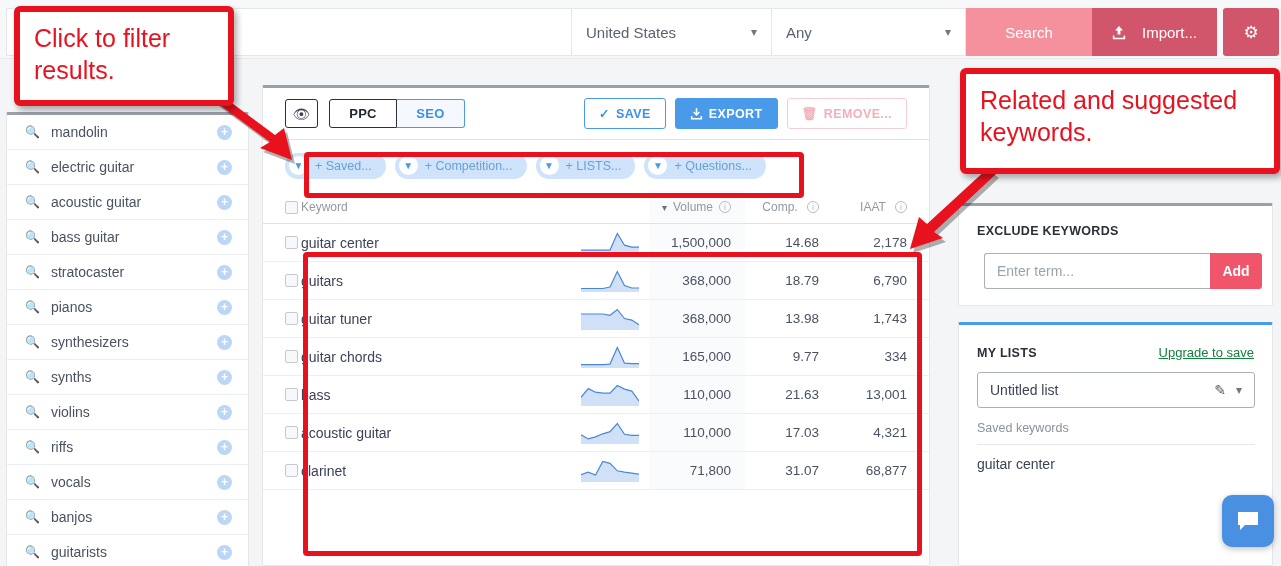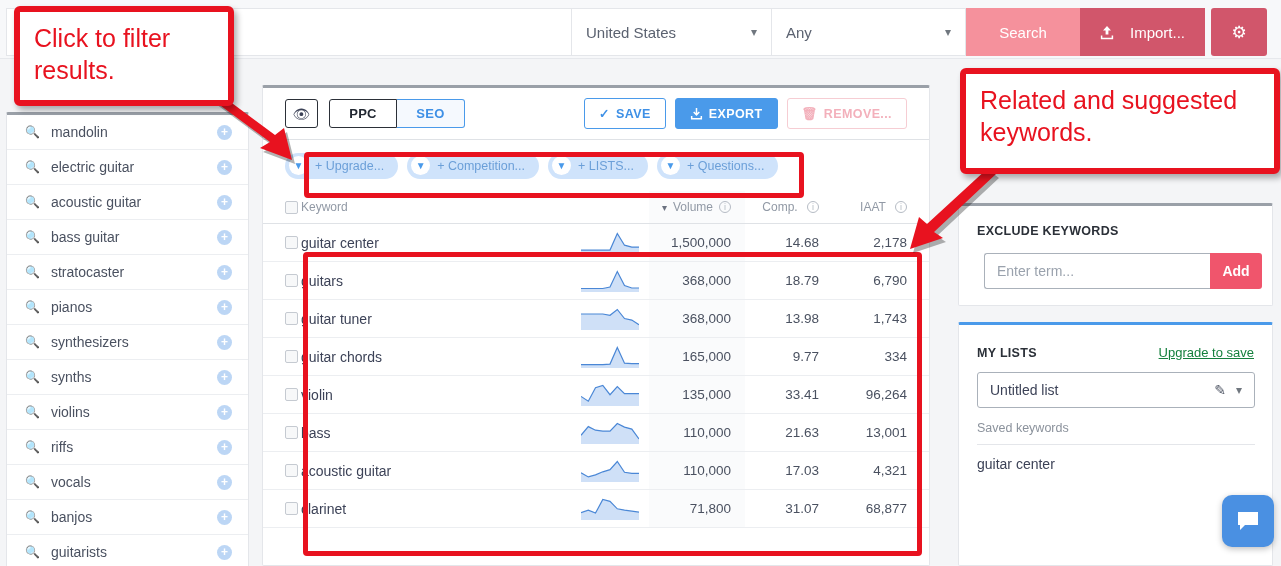--- a/index.html
+++ b/index.html
@@ -28,21 +28,21 @@
     font-size:15px; color:#5b6270;
   }
   #search-term { width:565px; border-right:none; }
   #country-select { width:200px; justify-content:space-between; border-right:none; }
   #match-select { width:195px; justify-content:space-between; }
   .caret { font-size:12px; color:#70777f; }
   .tb-btn {
     display:flex; align-items:center; justify-content:center;
     color:#fff; font-size:15px; border:none; cursor:pointer;
   }
-  #search-button { width:114px; background:#f5919c; }
+  #search-button { width:126px; background:#f5919c; }
   #import-button { width:125px; background:#d1566b; gap:16px; }
   #gear-button { width:56px; background:#d1566b; margin-left:6px; border-radius:3px; font-size:17px; }
 
   
   #left-panel {
     position:absolute; left:6px; top:112px; width:243px; height:460px;
     background:#fff; border:1px solid #e4e6ea; border-top:3px solid #9aa0a8;
     border-radius:2px; overflow:hidden;
   }
   .kw-item {
@@ -309,21 +309,21 @@
       <div class="tbr-btn" id="remove-button">
         <span>🗑</span>
         <span>REMOVE...</span>
       </div>
     </div>
   </div>
 
   <div id="filters-row">
       <div class="chip">
         <span class="funnel">▼</span>
-        <span>+ Upgrade...</span>
+        <span>+ Saved...</span>
       </div>
       <div class="chip">
         <span class="funnel">▼</span>
         <span>+ Competition...</span>
       </div>
       <div class="chip">
         <span class="funnel">▼</span>
         <span>+ LISTS...</span>
       </div>
       <div class="chip">
@@ -408,35 +408,20 @@
           <div class="c-kw">guitar chords</div>
           <div class="c-spark">
             <svg width="58" height="22" viewBox="0 0 58 22">
               <polygon points="0,22 0.0,18.6 7.3,18.6 14.5,18.6 21.8,18.6 29.0,18.1 36.3,1.5 43.5,17.2 50.8,17.6 58.0,17.6 58,22" fill="#cfe0f7"></polygon>
               <polyline points="0.0,18.6 7.3,18.6 14.5,18.6 21.8,18.6 29.0,18.1 36.3,1.5 43.5,17.2 50.8,17.6 58.0,17.6" fill="none" stroke="#4a87d6" stroke-width="1.2"></polyline>
             </svg>
           </div>
           <div class="c-vol">165,000</div>
           <div class="c-comp">9.77</div>
           <div class="c-iaat">334</div>
-        </div>
-        <div class="row">
-          <div class="c-check">
-            <span class="cbox"></span>
-          </div>
-          <div class="c-kw">violin</div>
-          <div class="c-spark">
-            <svg width="58" height="22" viewBox="0 0 58 22">
-              <polygon points="0,22 0.0,12.4 7.3,17.2 14.5,3.7 21.8,1.5 29.0,10.7 36.3,2.6 43.5,9.6 50.8,9.6 58.0,9.6 58,22" fill="#cfe0f7"></polygon>
-              <polyline points="0.0,12.4 7.3,17.2 14.5,3.7 21.8,1.5 29.0,10.7 36.3,2.6 43.5,9.6 50.8,9.6 58.0,9.6" fill="none" stroke="#4a87d6" stroke-width="1.2"></polyline>
-            </svg>
-          </div>
-          <div class="c-vol">135,000</div>
-          <div class="c-comp">33.41</div>
-          <div class="c-iaat">96,264</div>
         </div>
         <div class="row">
           <div class="c-check">
             <span class="cbox"></span>
           </div>
           <div class="c-kw">bass</div>
           <div class="c-spark">
             <svg width="58" height="22" viewBox="0 0 58 22">
               <polygon points="0,22 0.0,13.3 7.3,4.6 14.5,8.2 21.8,9.2 29.0,9.2 36.3,1.5 43.5,5.1 50.8,7.1 58.0,16.9 58,22" fill="#cfe0f7"></polygon>
               <polyline points="0.0,13.3 7.3,4.6 14.5,8.2 21.8,9.2 29.0,9.2 36.3,1.5 43.5,5.1 50.8,7.1 58.0,16.9" fill="none" stroke="#4a87d6" stroke-width="1.2"></polyline>

